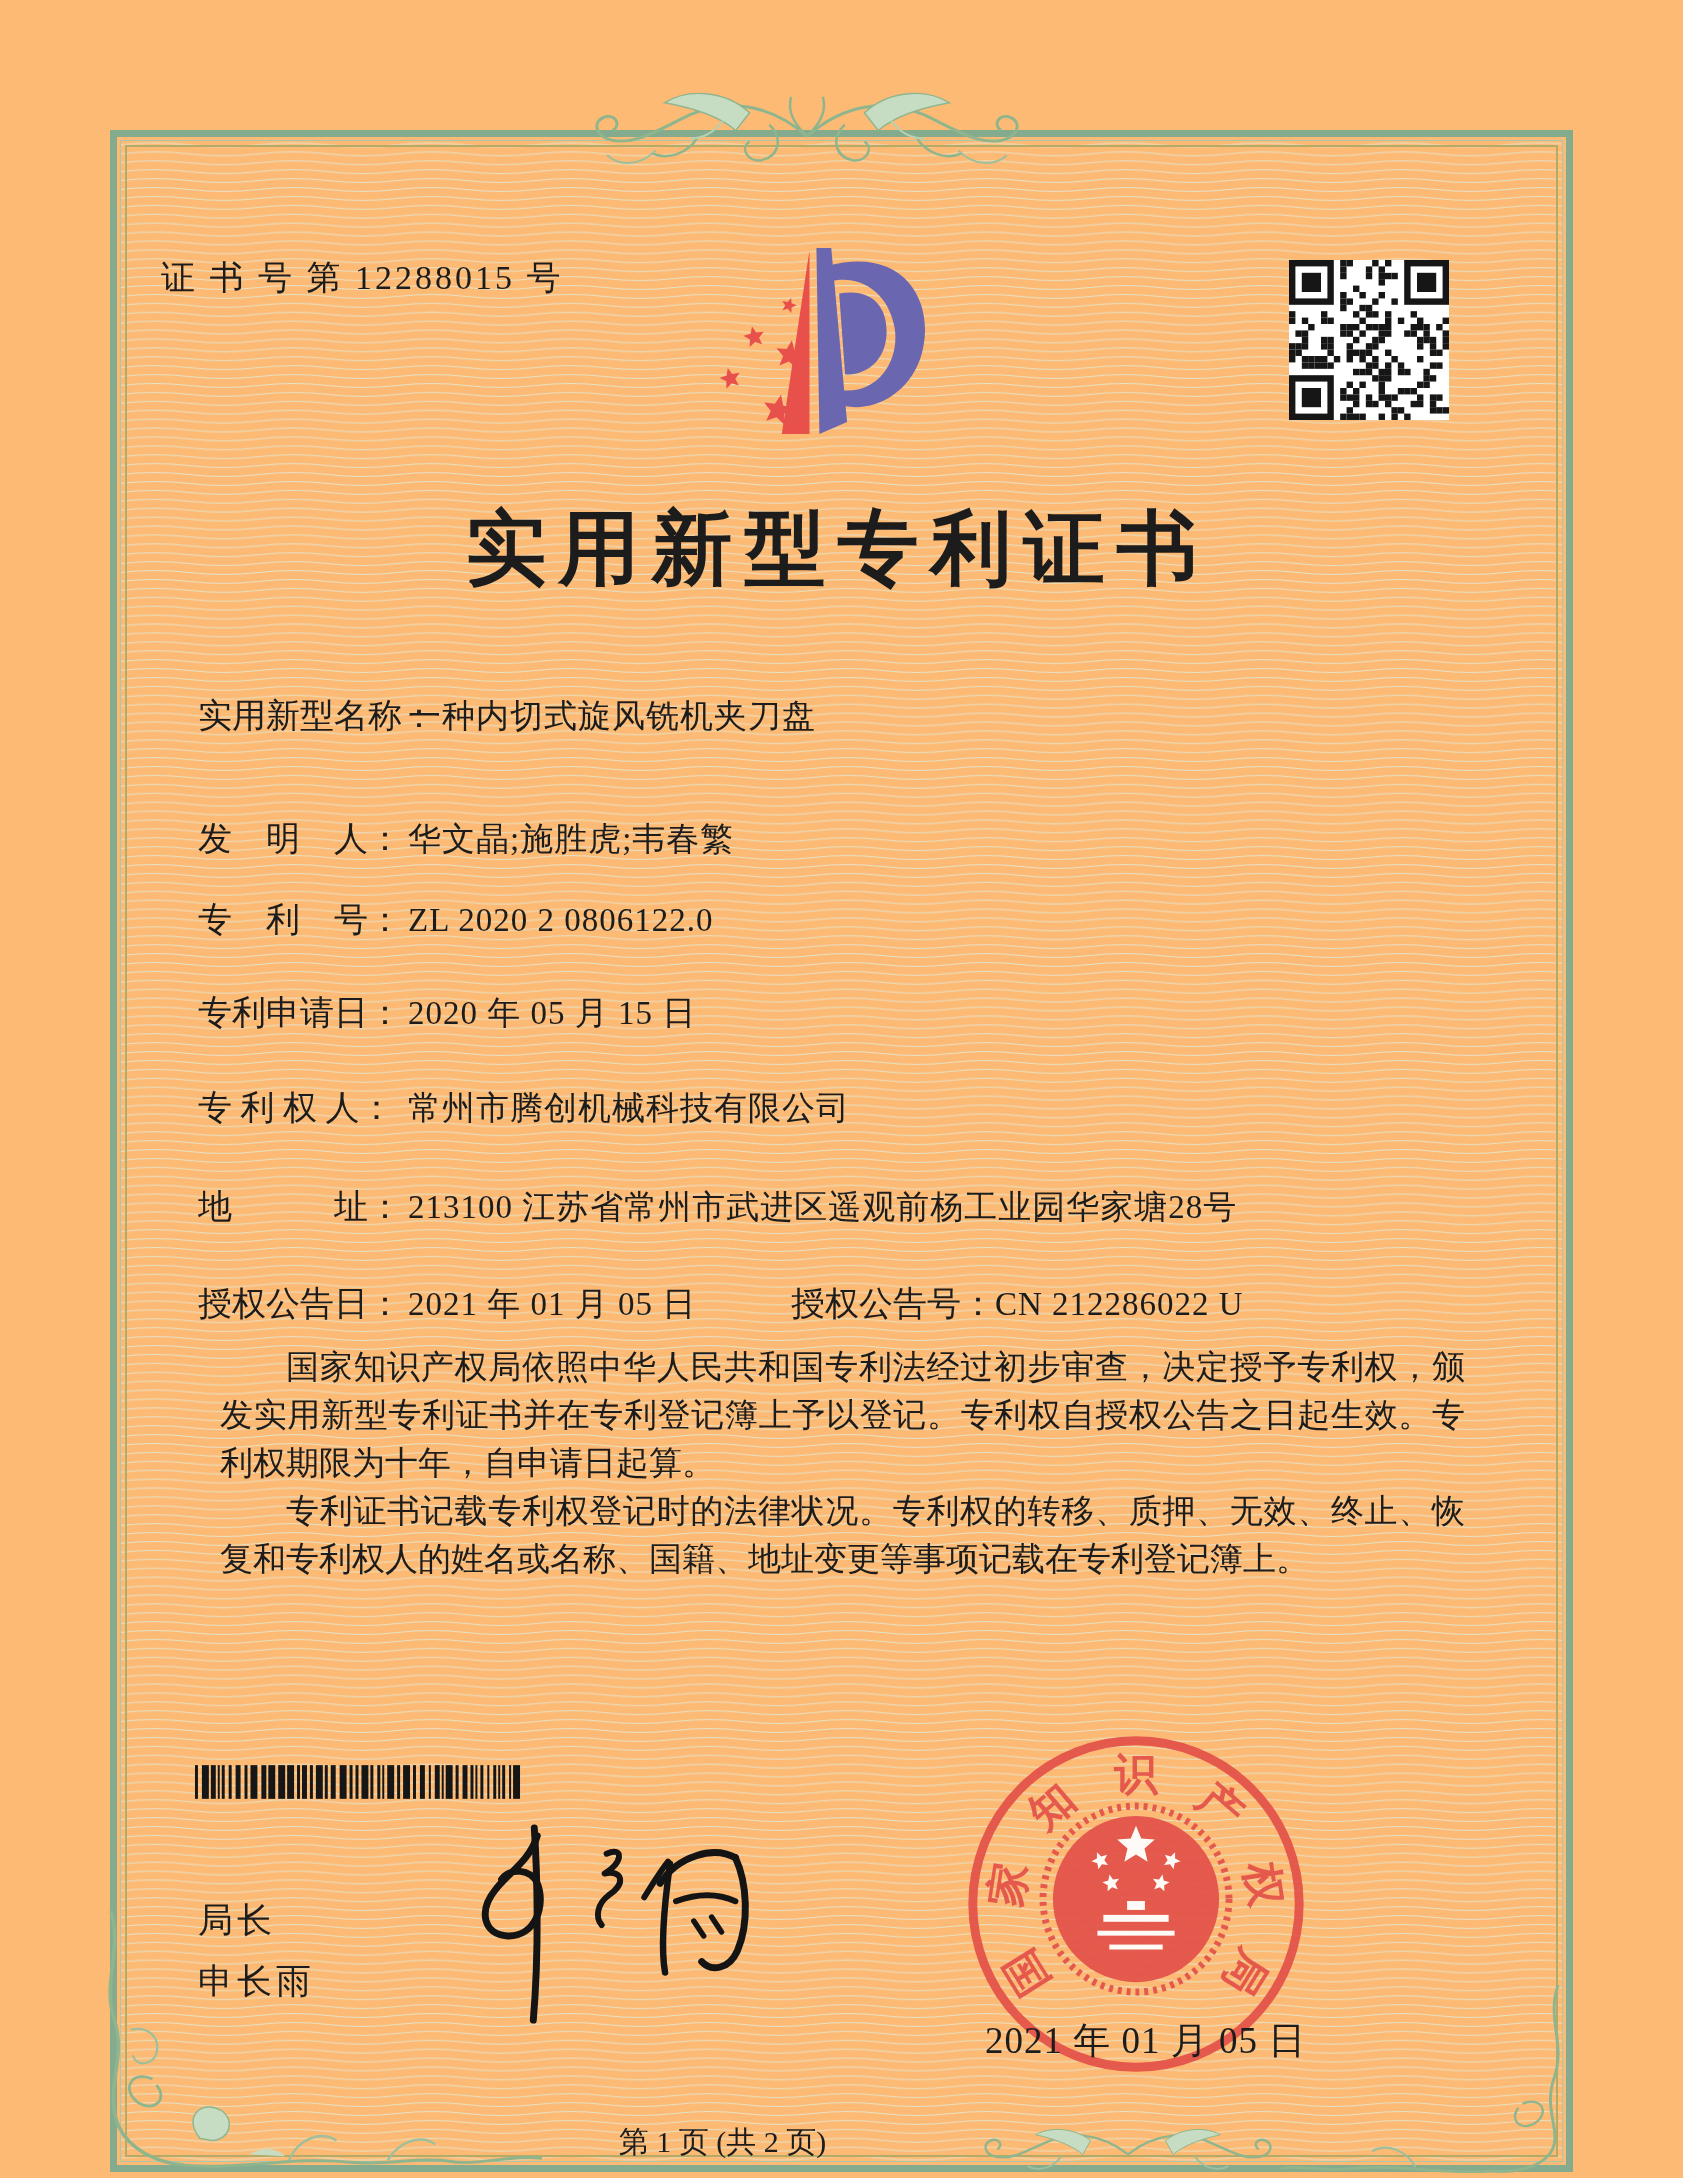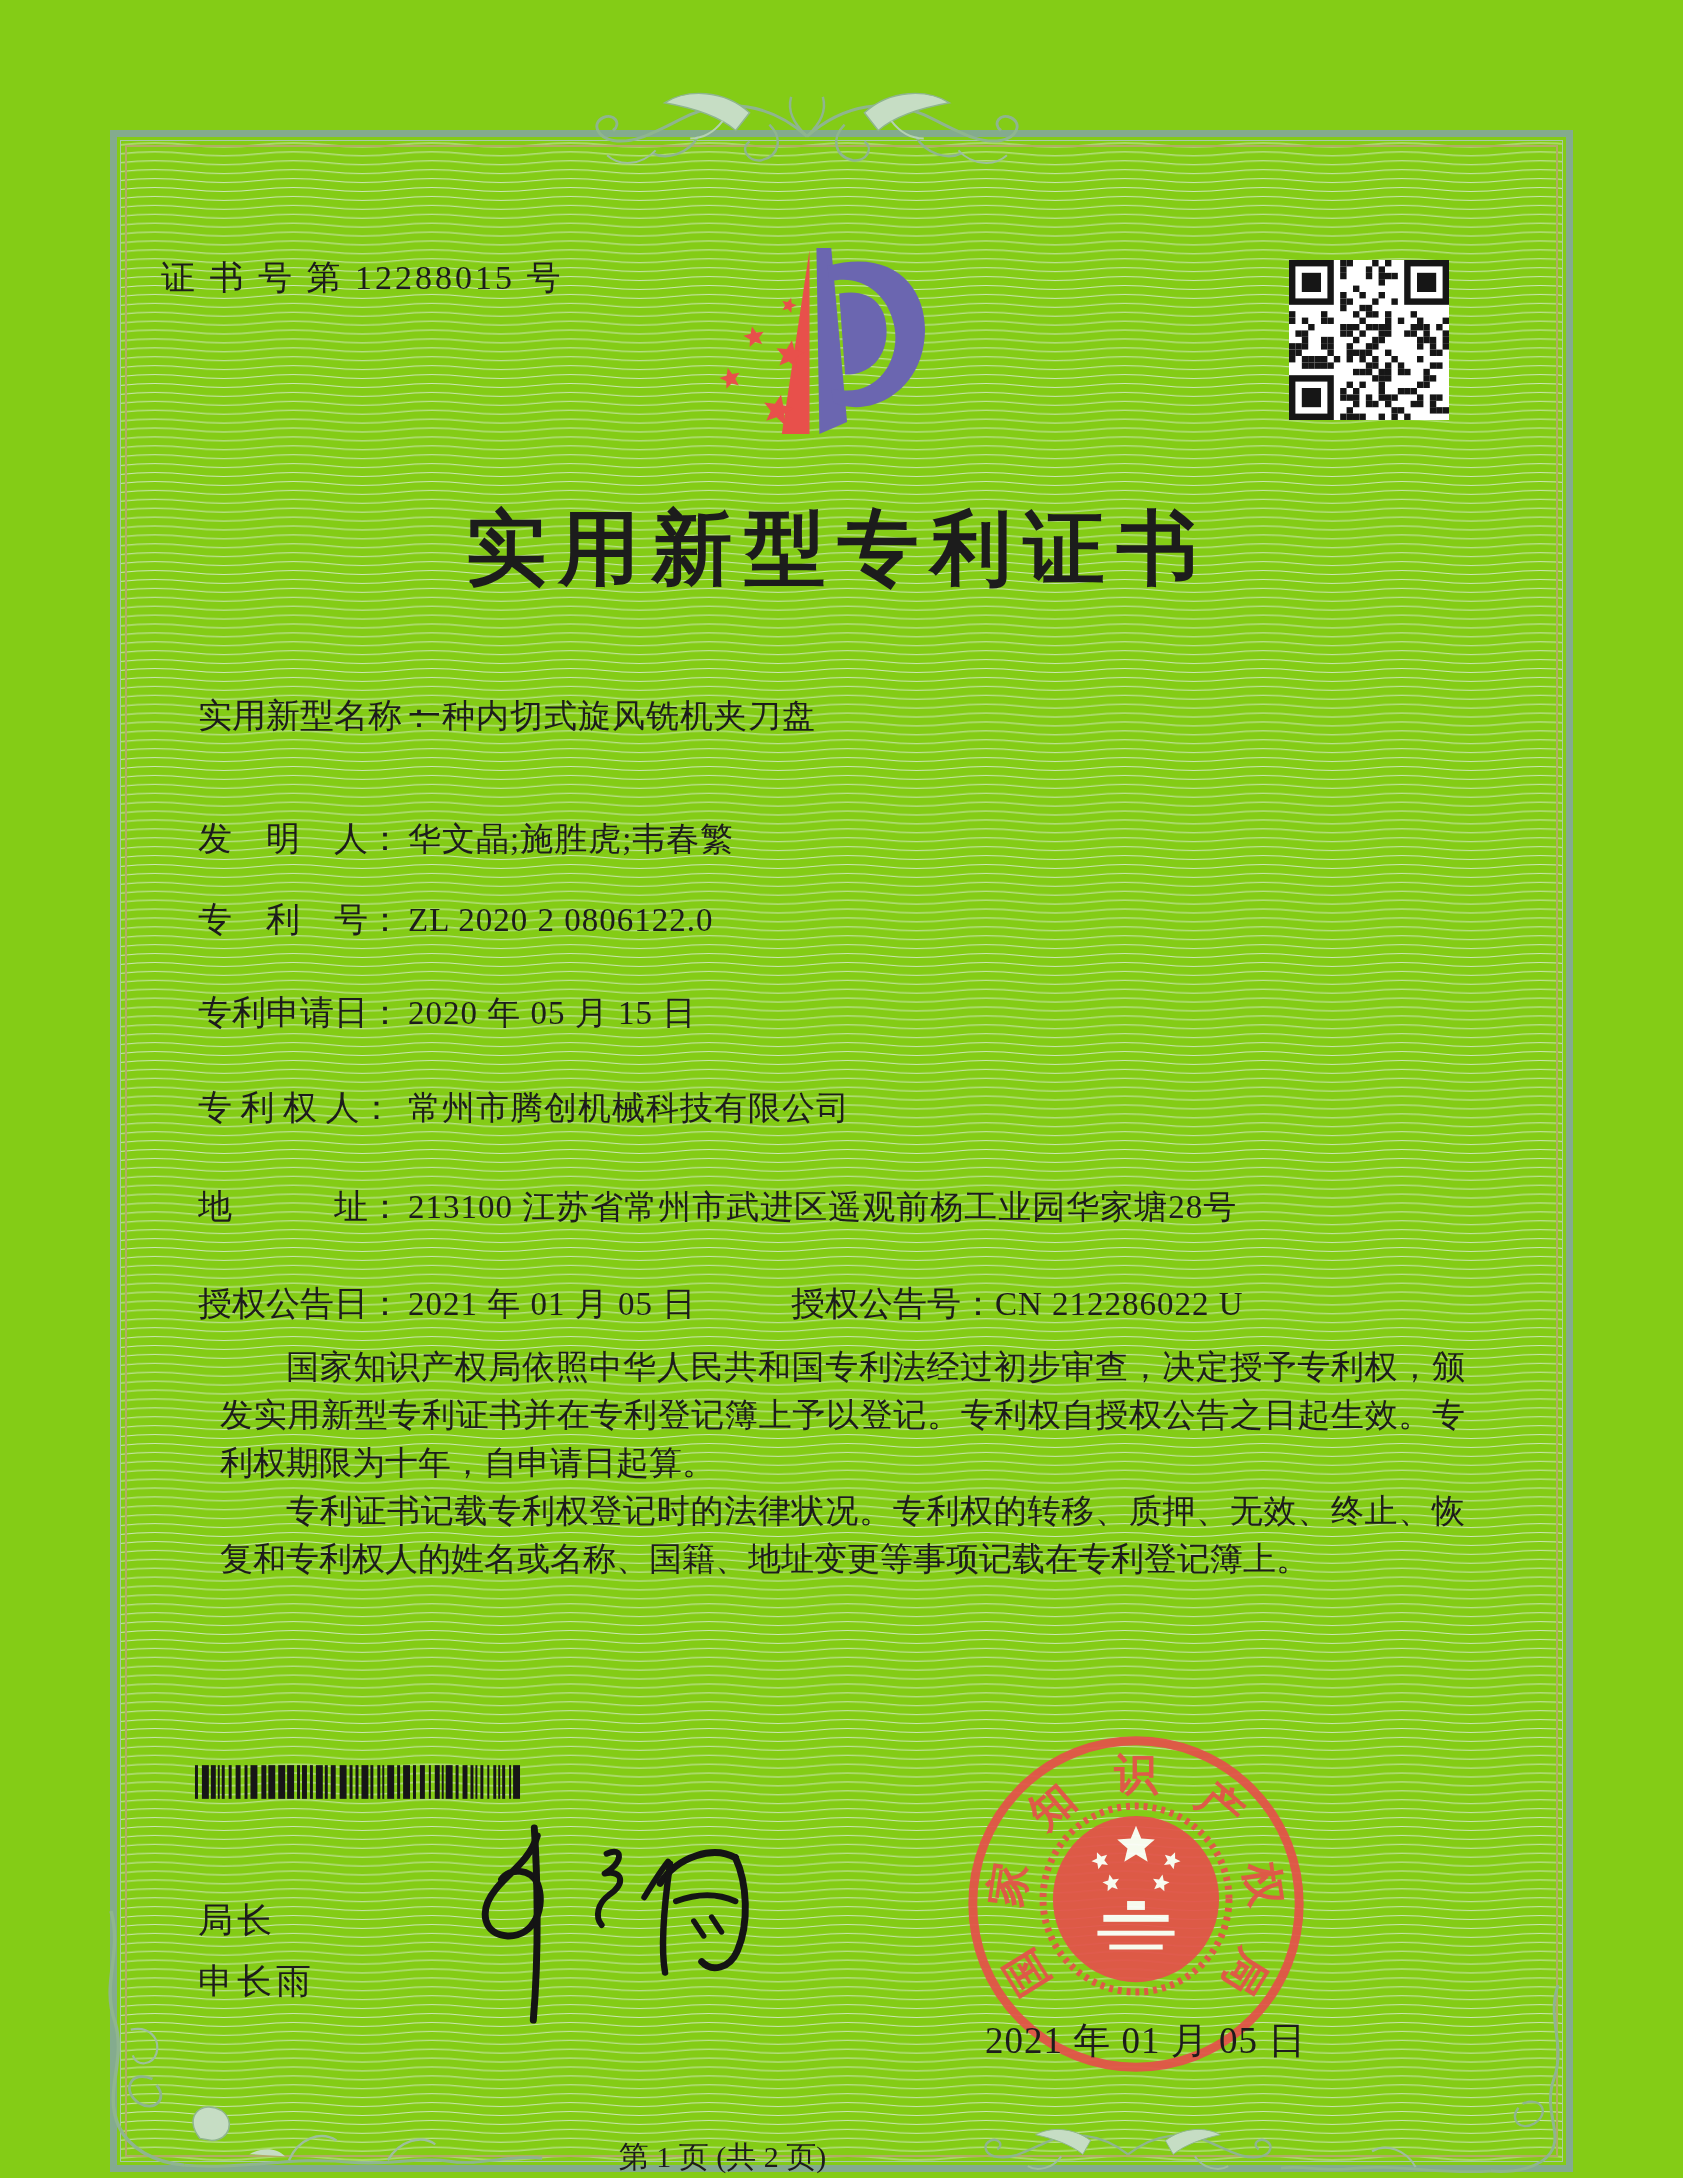--- a/index.html
+++ b/index.html
@@ -1,16 +1,16 @@
 <!DOCTYPE html>
 <html><head>
 <meta charset="utf-8">
 <style>
   html,body{margin:0;padding:0;background:#ffffff;}
-  .page{position:relative;width:1683px;height:2178px;background:#84cc16;overflow:hidden;
+  .page{position:relative;width:1683px;height:2178px;background:#fdba74;overflow:hidden;
         font-family:"Liberation Serif",serif;color:#1c1c1c;}
   
   .frame-outer{position:absolute;left:110px;top:130px;width:1449px;height:2028px;
                border:7px solid #84ab8e;z-index:1;}
   .frame-mid{position:absolute;left:3px;top:3px;right:3px;bottom:3px;border:1px solid #a9c7ad;}
   .frame-inner{position:absolute;left:4px;top:4px;right:4px;bottom:4px;border:2px solid #b3ab67;}
   
   .waves{position:absolute;left:120px;top:140px;z-index:0;opacity:.8;}
   
   .layer{position:absolute;left:0;top:0;width:100%;height:100%;z-index:2;}
@@ -28,21 +28,21 @@
   .paras{position:absolute;left:220px;top:1346px;width:1245px;font-size:33px;
          line-height:48px;text-align:justify;}
   .paras p{margin:0;text-indent:2em;font-family:Liberation Mono, monospace;}
   .barcode{position:absolute;left:193px;top:1765px;}
   .signer{position:absolute;left:198px;top:1889px;font-family:"Liberation Sans",sans-serif;
           font-size:35px;line-height:61px;letter-spacing:4px;}
   .signature{position:absolute;left:450px;top:1822px;}
   .seal{position:absolute;left:953px;top:1721px;opacity:.93;}
   .seal-date{position:absolute;left:985px;top:2016px;font-size:37px;letter-spacing:1px;
              z-index:4;white-space:nowrap;}
-  .footer{position:absolute;left:554px;top:2122px;width:337px;text-align:center;font-size:30px;margin-top:15px;}
+  .footer{position:absolute;left:554px;top:2122px;width:337px;text-align:center;font-size:30px;}
 </style>
 </head>
 <body>
 
 <div class="page">
 
   <svg class="waves" width="1443" height="2024" viewBox="0 0 1458 2044">
     <defs>
       <pattern id="wv" width="140" height="9" patternUnits="userSpaceOnUse">
         <path d="M0,4.5 Q35,0.5 70,4.5 T140,4.5" fill="none" stroke="#dfeddd" stroke-width="1.2"></path>

